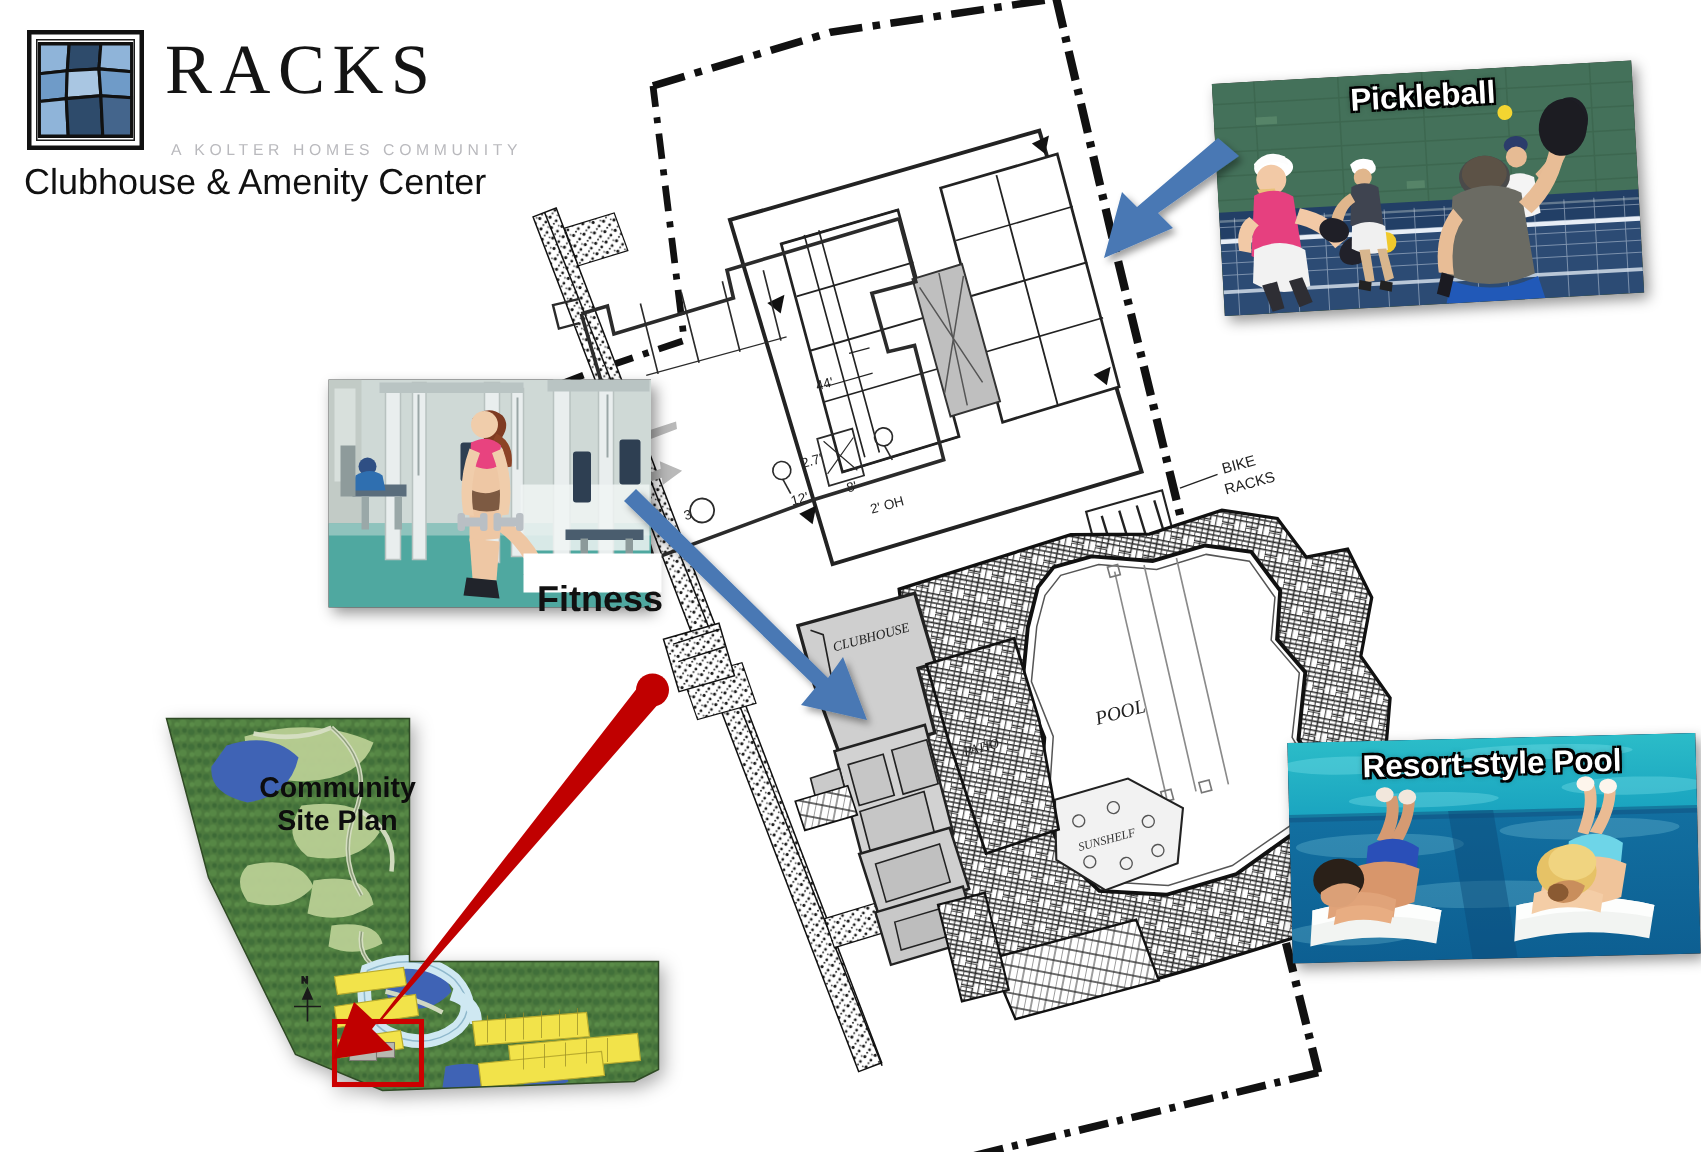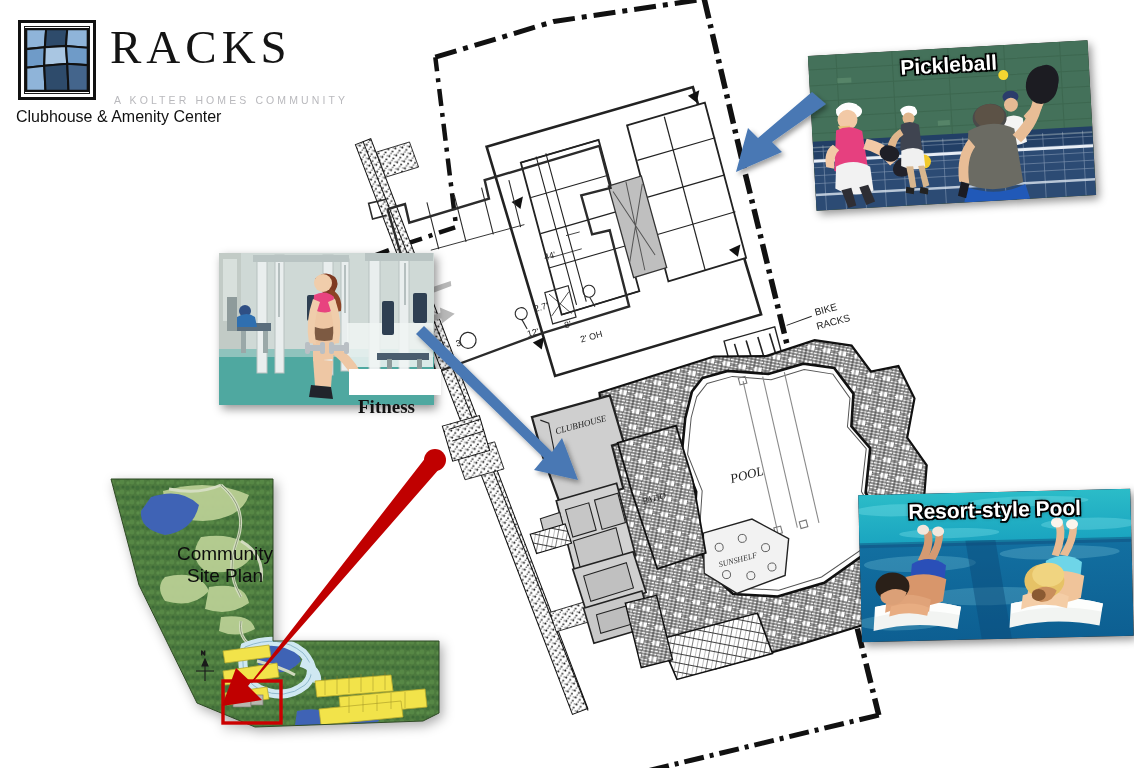--- a/index.html
+++ b/index.html
@@ -27,21 +27,21 @@
     font-size:47px; line-height:50px; letter-spacing:5px;
     color:#141414; font-weight:400; white-space:nowrap;
   }
   .brand-sub {
     position:absolute; left:100px; top:78px;
     font-size:10.5px; letter-spacing:3.1px; color:#b9b9bd;
     white-space:nowrap;
   }
   .page-title {
     position:absolute; left:16px; top:108px;
-    font-size:16px; color:#111; white-space:nowrap;
+    font-size:24px; color:#111; white-space:nowrap;
   }
 
   
   #plan { position:absolute; left:300px; top:-10px; width:840px; height:790px; }
   #plan svg { display:block; }
 
   
   .photo {
     position:absolute; overflow:hidden;
     box-shadow:3px 4px 9px rgba(0,0,0,.42);
@@ -63,34 +63,34 @@
   #photo-pickleball { left:812px; top:48px; width:280px; height:155px;
      transform:rotate(-3.2deg); }
   #photo-pickleball .cap-outline { left:50%; transform:translateX(-50%); top:5px; font-size:21px; }
 
   
   #photo-fitness { left:219px; top:253px; width:215px; height:152px; }
   .fitness-cap-band {
     position:absolute; left:349px; top:369px; width:92px; height:26px;
     background:#fff;
   }
-  #fitness-caption { left:358px; top:396px; font-size:19px;font-family:Liberation Serif, serif; }
+  #fitness-caption { left:358px; top:386px; font-size:24px; }
 
   
   #photo-pool { left:860px; top:492px; width:272px; height:147px;
      transform:rotate(-1.4deg); }
   #photo-pool .cap-outline { left:50%; transform:translateX(-50%); top:6px; font-size:21px; }
 
   
   #sitemap { position:absolute; left:105px; top:465px; width:350px; height:265px; }
   #sitemap svg { display:block; filter:drop-shadow(3px 4px 6px rgba(0,0,0,.33)); }
   #sitemap-label {
     position:absolute; left:160px; top:515px; width:130px;
-    text-align:center; font-size:19px; font-weight:normal; color:#0d0d0d;
-    line-height:22px; pointer-events:none;margin-top:28px;
+    text-align:center; font-size:19px; font-weight:bold; color:#0d0d0d;
+    line-height:22px; pointer-events:none;
   }
 
   
   #arrows { position:absolute; inset:0; }
   #arrows svg { display:block; }
 </style>
 </head>
 <body>
 
 <div id="stage">

